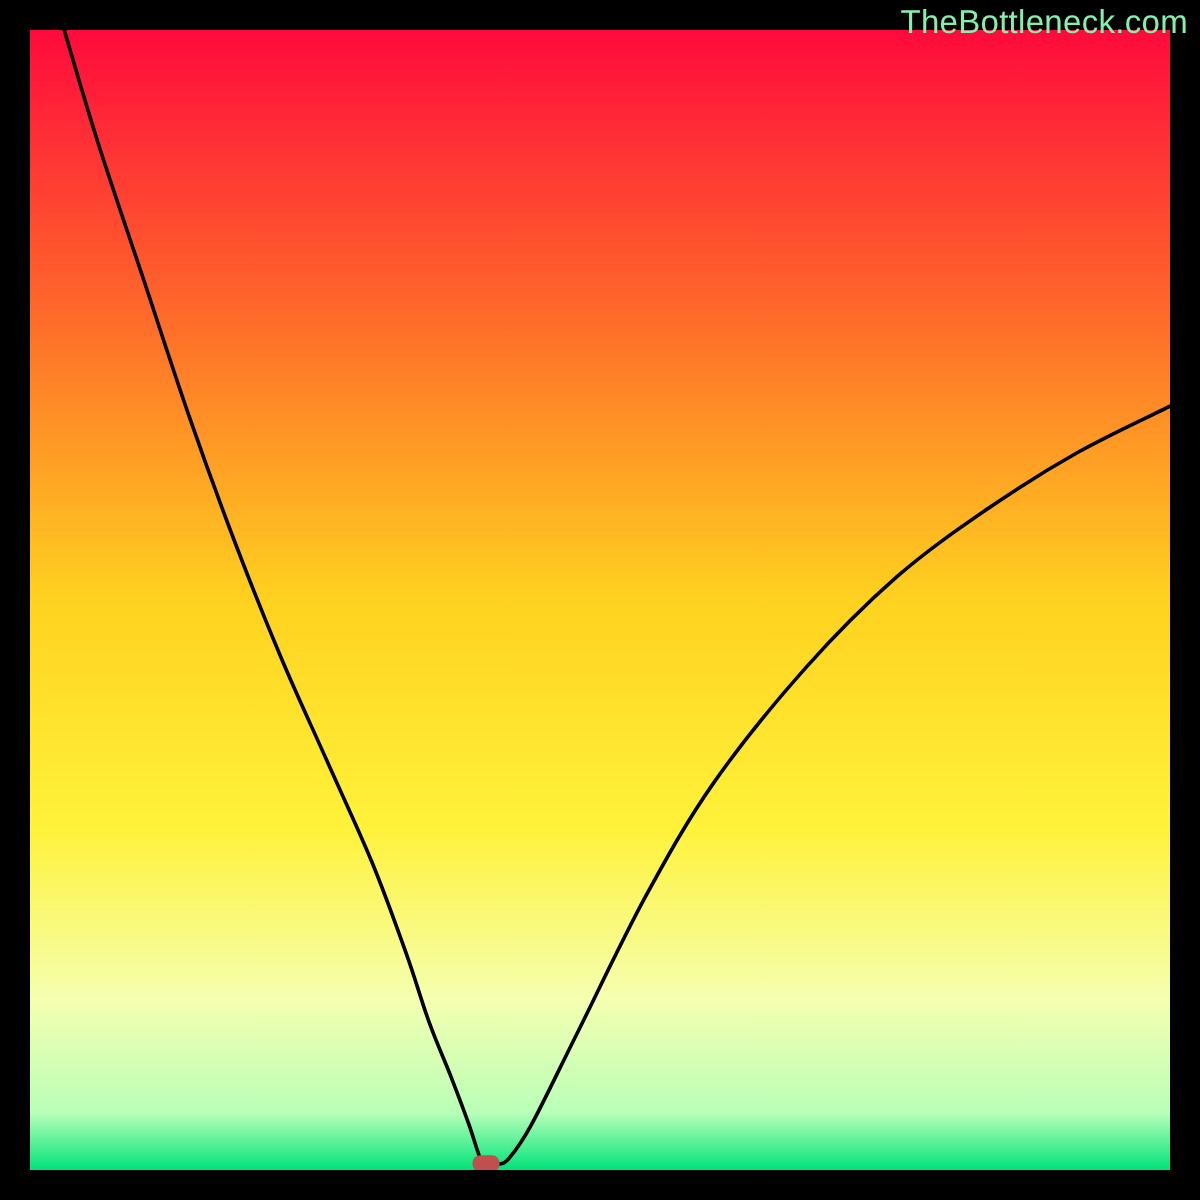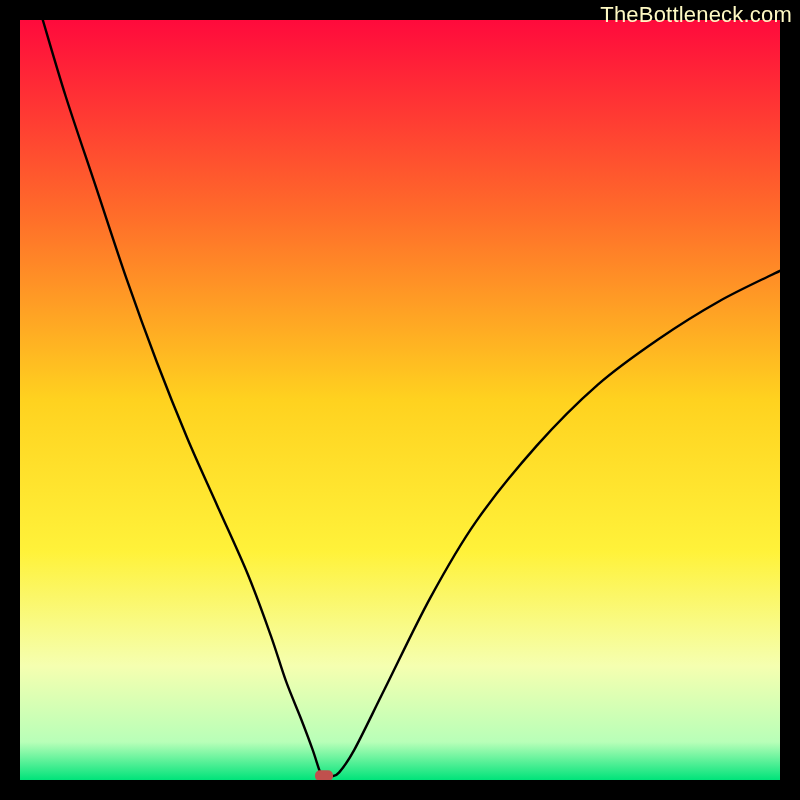--- a/index.html
+++ b/index.html
@@ -23,21 +23,21 @@
     position: absolute;
     left: 0;
     top: 0;
     width: 760px;
     height: 760px;
   }
   .watermark {
     position: absolute;
     top: 2px;
     right: 8px;
-    color: #fef9c3;
+    color: #86efac;
     font-size: 22px;
     font-weight: 500;
     letter-spacing: 0.2px;
   }
   svg { display: block; }
 </style>
 </head>
 <body>
 
 <div class="frame">

